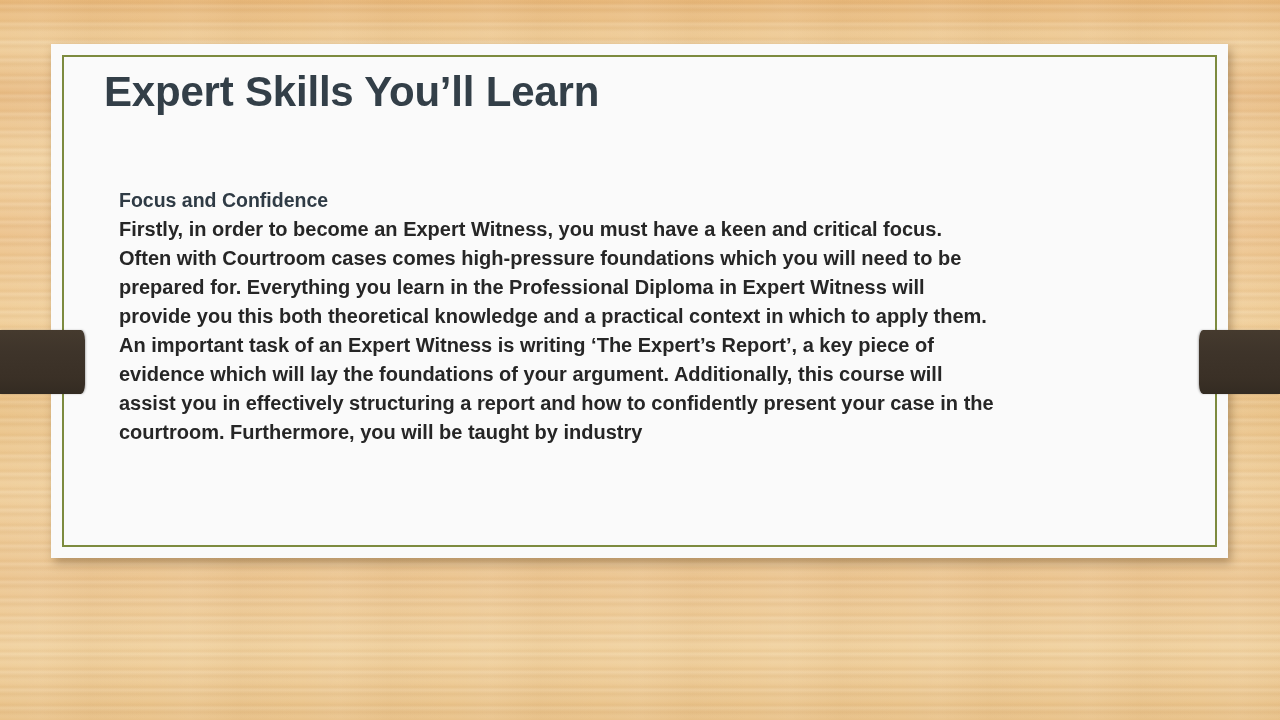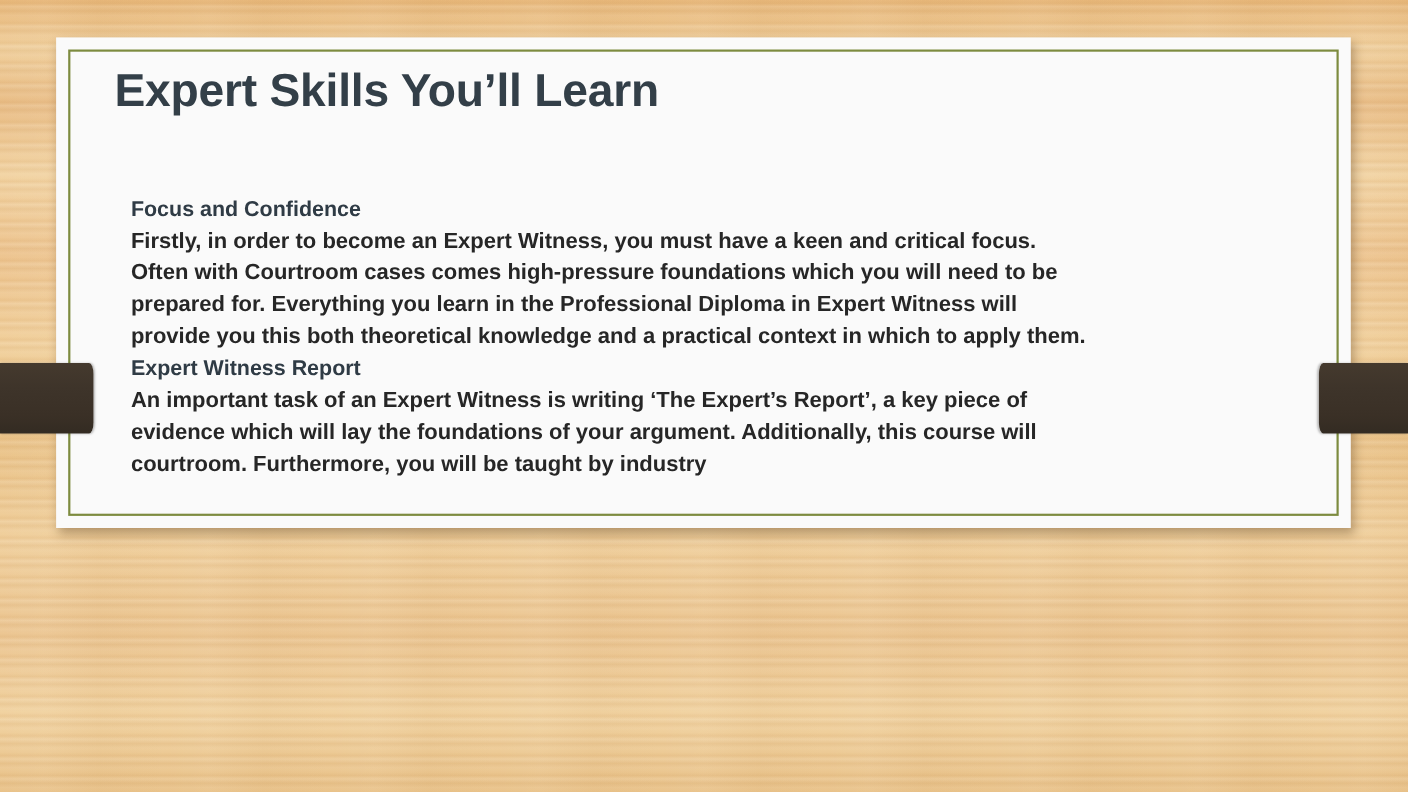--- a/index.html
+++ b/index.html
@@ -79,23 +79,23 @@
     width: 81px;
     border-top-left-radius: 4px 10px;
     border-bottom-left-radius: 4px 10px;
     box-shadow: -1px 0 2px rgba(0,0,0,0.25);
   }
 
   
   #card {
     position: absolute;
     left: 51px;
-    top: 34px;
+    top: 44px;
     width: 1177px;
-    height: 446px;
+    height: 514px;
     background: #fafafa;
     box-shadow: 3px 5px 9px rgba(90,60,25,0.38);
     z-index: 2;
   }
   #card-inner-border {
     position: absolute;
     left: 11px;
     top: 11px;
     right: 11px;
     bottom: 11px;
@@ -177,24 +177,24 @@
           <div class="section-heading">Focus and Confidence</div>
           <div class="section-para">
             <span class="line">Firstly, in order to become an Expert Witness, you must have a keen and critical focus.</span>
             <span class="line">Often with Courtroom cases comes high-pressure foundations which you will need to be</span>
             <span class="line">prepared for. Everything you learn in the Professional Diploma in Expert Witness will</span>
             <span class="line">provide you this both theoretical knowledge and a practical context in which to apply them.</span>
           </div>
         </div>
 
         <div class="section">
-          <div class="section-heading">Expert Witness Report</div>
           <div class="section-para">
             <span class="line">An important task of an Expert Witness is writing ‘The Expert’s Report’, a key piece of</span>
             <span class="line">evidence which will lay the foundations of your argument. Additionally, this course will</span>
+            <span class="line">assist you in effectively structuring a report and how to confidently present your case in the</span>
             <span class="line">courtroom. Furthermore, you will be taught by industry</span>
           </div>
         </div>
 
       </div>
     </div>
   </div>
 </div>
 
 </body></html>

